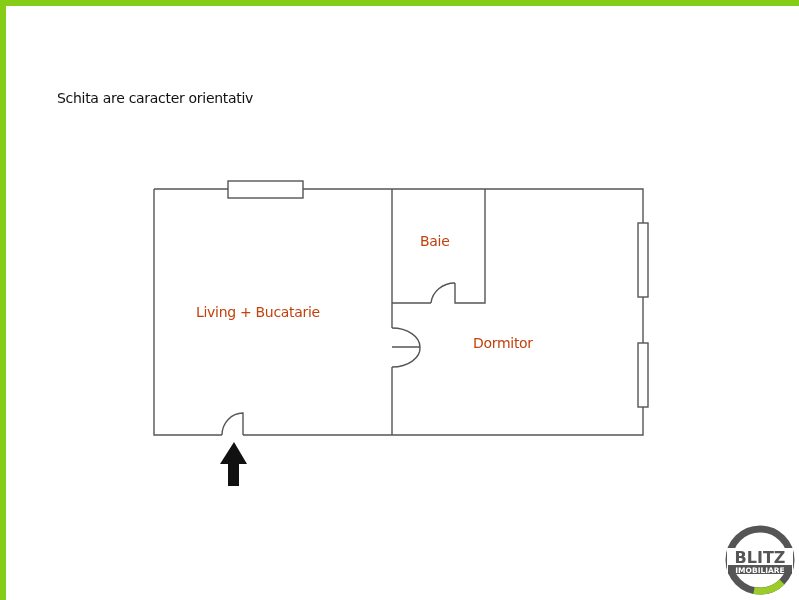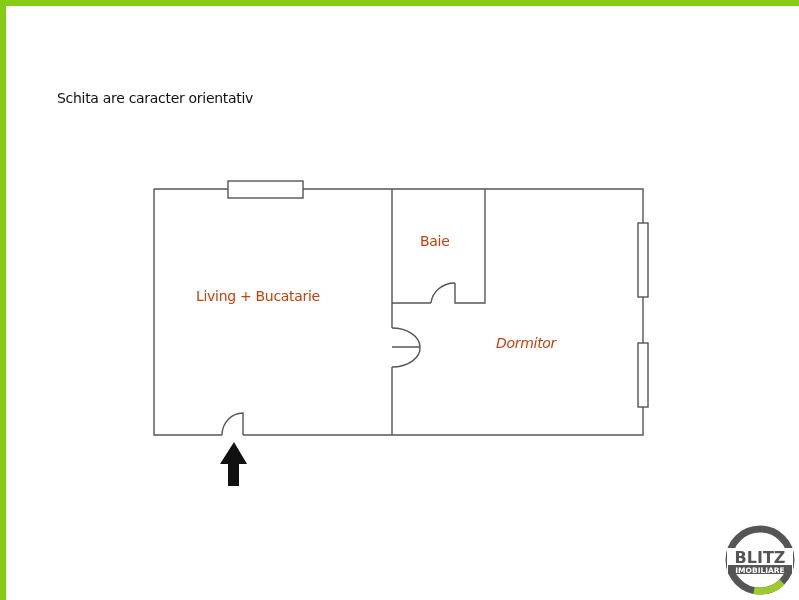--- a/index.html
+++ b/index.html
@@ -32,23 +32,23 @@
 
       <rect x="222" y="175" width="75" height="17" fill="#fff"></rect>
 
       <rect x="632" y="217" width="10" height="74" fill="#fff"></rect>
       <rect x="632" y="337" width="10" height="64" fill="#fff"></rect>
     </g>
 
     <path d="M228 436 L241 458 L233 458 L233 480 L222 480 L222 458 L214 458 Z" fill="#111"></path>
   </svg>
 
-  <div class="label" style="left:190px;top:282px;text-align:right;">Living + Bucatarie</div>
+  <div class="label" style="left:190px;top:298px;text-align:right;">Living + Bucatarie</div>
   <div class="label" style="left:414px;top:227px;">Baie</div>
-  <div class="label" style="left:490px;top:329px;font-style:italic;">Dormitor</div>
+  <div class="label" style="left:467px;top:329px;">Dormitor</div>
 
   <svg class="logo" viewBox="0 0 72 72">
     <circle cx="36" cy="36" r="31" fill="none" stroke="#555" stroke-width="7"></circle>
     <path d="M58 58 A31 31 0 0 1 30 66.5" fill="none" stroke="#9ccc2a" stroke-width="7"></path>
     <rect x="3" y="24" width="66" height="26" fill="#fff"></rect>
     <text x="36" y="39" text-anchor="middle" font-family="DejaVu Sans, sans-serif" font-weight="bold" font-size="16" fill="#555">BLITZ</text>
     <rect x="4" y="41" width="64" height="9" fill="#555"></rect>
     <text x="36" y="48.5" text-anchor="middle" font-family="DejaVu Sans, sans-serif" font-weight="bold" font-size="7.5" fill="#fff">IMOBILIARE</text>
   </svg>
 </div>

